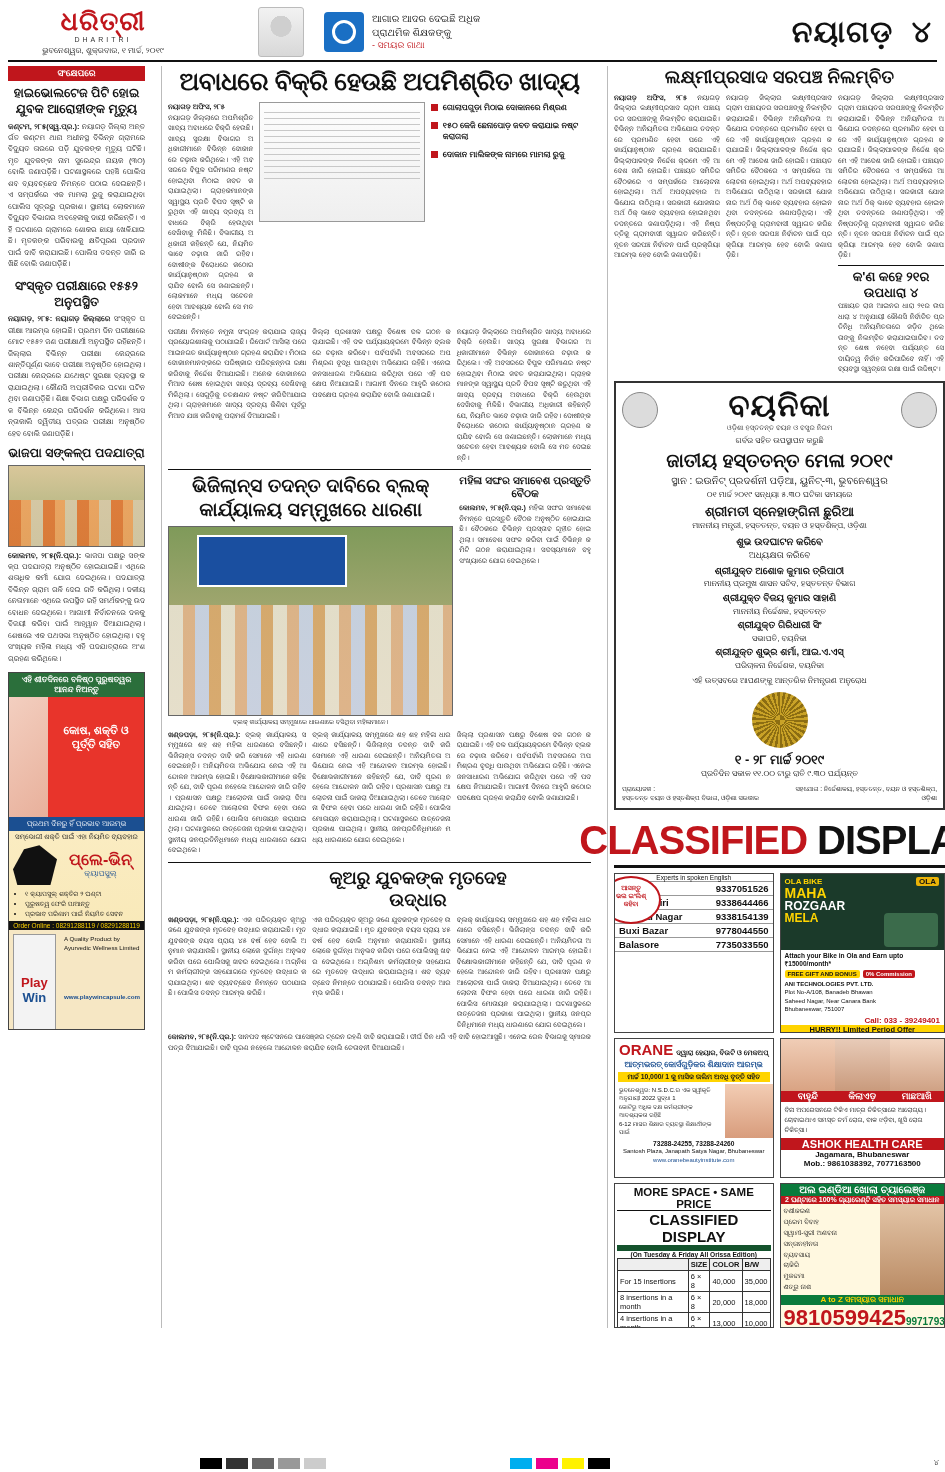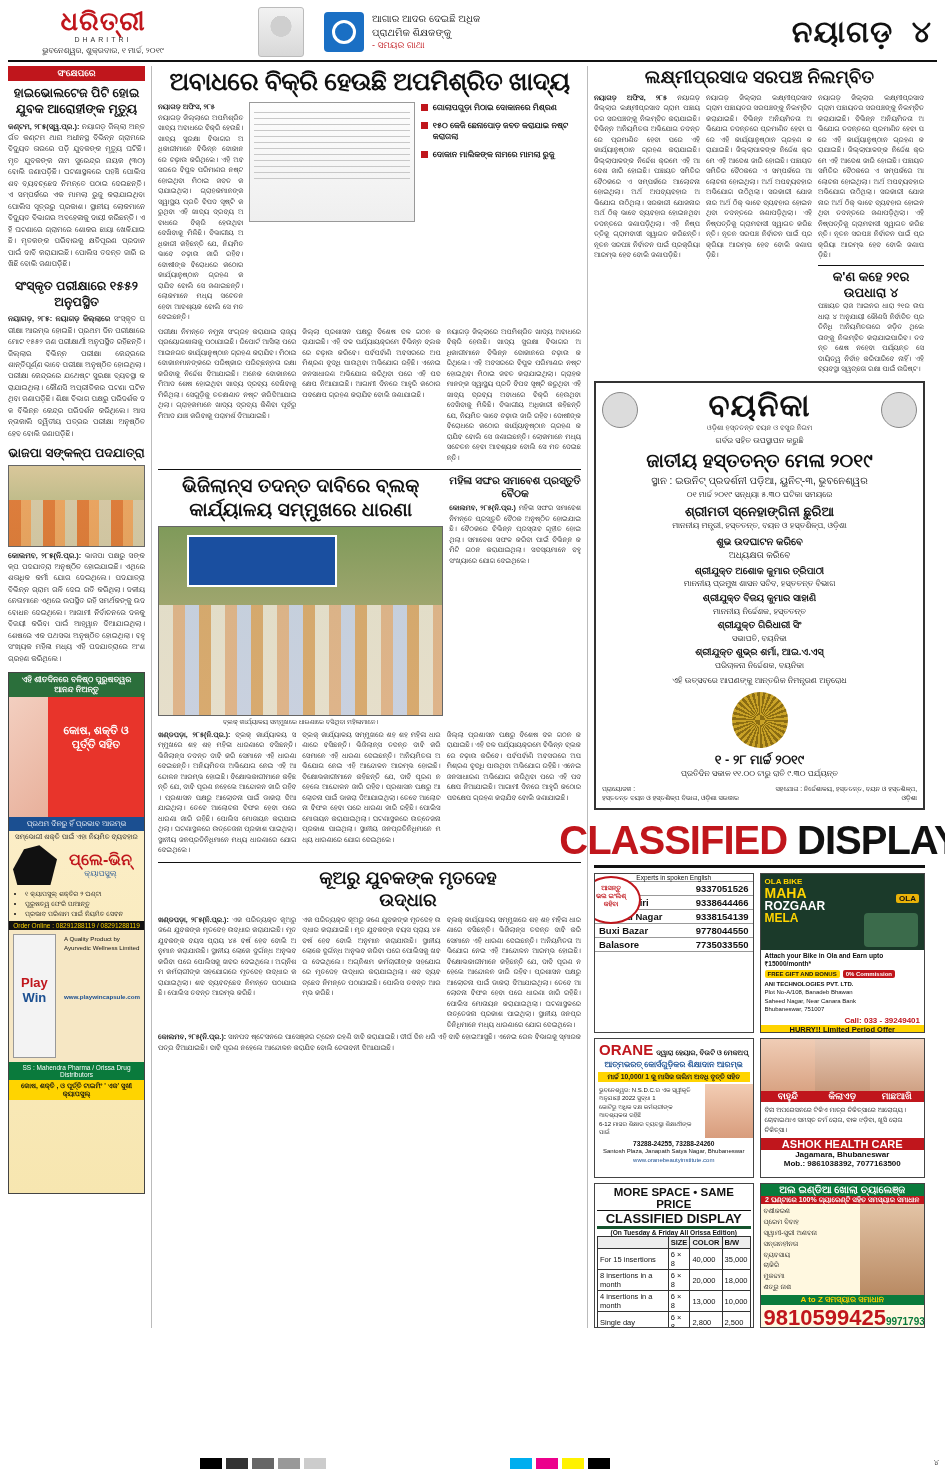--- a/index.html
+++ b/index.html
@@ -35,21 +35,21 @@
 
   
   .rule { border-top:1px solid #111; }
   .col-rule { border-left:1px solid #bbb; }
   .hl { font-weight:bold; line-height:1.25; color:#111; }
 
   
   .txt { font-size:7.4px; line-height:1.55; text-align:justify; color:#1a1a1a; word-break:break-all; }
   .txt.small { font-size:7px; line-height:1.5; }
 
-  .body-grid { display:flex; gap:6px; margin-top:4px; }
+  .body-grid { display:flex; gap:16px; margin-top:4px; }
 
   
   .colL { width:137px; }
   .badge { background:#c0161c; color:#fff; font-size:9px; font-weight:bold; text-align:center; padding:2px 0; }
   .subhead { font-size:12.5px; font-weight:bold; text-align:center; line-height:1.3; margin:4px 0 3px; }
 
   
   .colC { width:430px; }
   .bighead { font-size:25px; font-weight:bold; text-align:center; line-height:1.2; letter-spacing:-0.5px; }
   .cdoc { width:170px; height:120px; background:linear-gradient(#fdfdfd,#efefef); border:1px solid #999; padding:4px; }
@@ -135,21 +135,21 @@
 
       <div class="subhead" style="margin-top:6px">ଭାଜପା ସଙ୍କଳ୍ପ ପଦଯାତ୍ରା</div>
       <div class="photo" style="height:82px;background:linear-gradient(#d9c79a,#9fae77);">
         <div style="position:absolute;bottom:0;left:0;right:0;height:46px;background:repeating-linear-gradient(90deg,#e2722e 0 12px,#f0a05a 12px 22px,#d8c9a8 22px 34px);opacity:.85"></div>
       </div>
       <div class="txt" style="margin-top:3px">
         <b>କୋଲମବ, ୨୮୫(ନି.ପ୍ର.):</b>
         <span>ଭାଜପା ପକ୍ଷରୁ ସଙ୍କଳ୍ପ ପଦଯାତ୍ରା ଅନୁଷ୍ଠିତ ହୋଇଯାଇଛି। ଏଥିରେ ଶତାଧିକ କର୍ମୀ ଯୋଗ ଦେଇଥିଲେ। ପଦଯାତ୍ରା ବିଭିନ୍ନ ଗ୍ରାମ ଗଳି ଦେଇ ଗତି କରିଥିଲା। ଦଳୀୟ ନେତାମାନେ ଏଥିରେ ଉପସ୍ଥିତ ରହି ସମର୍ଥକଙ୍କୁ ଉଦବୋଧନ ଦେଇଥିଲେ। ଆଗାମୀ ନିର୍ବାଚନରେ ଦଳକୁ ବିଜୟୀ କରିବା ପାଇଁ ଆହ୍ୱାନ ଦିଆଯାଇଥିଲା। ଶେଷରେ ଏକ ପଥସଭା ଅନୁଷ୍ଠିତ ହୋଇଥିଲା। ବହୁ ସଂଖ୍ୟକ ମହିଳା ମଧ୍ୟ ଏହି ପଦଯାତ୍ରାରେ ଅଂଶଗ୍ରହଣ କରିଥିଲେ।</span>
       </div>
 
-      <div class="ad" style="margin-top:8px;height:522px;background:linear-gradient(#fdf1d0,#f7e6b0);">
+      <div class="ad" style="margin-top:8px;height:358px;background:linear-gradient(#fdf1d0,#f7e6b0);">
         <div style="background:#2b6f3b;color:#fff;font-size:8px;font-weight:bold;text-align:center;padding:2px">ଏହି ଶୀତଦିନରେ ବଳିଷ୍ଠ ପୁରୁଷତ୍ୱର ଆନନ୍ଦ ନିଅନ୍ତୁ</div>
         <div style="display:flex;height:120px">
           <div style="flex:1;background:linear-gradient(135deg,#f3cfc0,#e8b09b)"></div>
           <div style="width:96px;background:#e8342b;color:#fff;font-size:11px;font-weight:bold;text-align:center;padding-top:26px;line-height:1.3">
             <div>କୋଷ, ଶକ୍ତି ଓ</div>
             <div>ପୂର୍ତ୍ତି ସହିତ</div>
           </div>
         </div>
         <div style="background:#1b4f91;color:#fff;font-size:7.5px;padding:2px 4px;text-align:center">ପ୍ରଥମ ଦିନରୁ ହିଁ ପ୍ରଭାବ ଆରମ୍ଭ</div>
         <div style="font-size:7px;padding:2px 4px;text-align:center">ସମ୍ଭୋଗୀ ଶକ୍ତି ପାଇଁ ଏହା ନିୟମିତ ବ୍ୟବହାର</div>
@@ -354,21 +354,21 @@
               </div>
             <div class="veta-row">
                 <span>Balasore</span>
                 <span>7735033550</span>
               </div>
           </div>
         </div>
 
         <div class="ad" style="width:166px;height:160px;background:#fff">
           <div style="background:#1b3a2a;color:#fff;height:76px;position:relative;padding:3px 4px">
-            <div style="position:absolute;right:5px;top:20px;font-size:8px;font-weight:bold;background:#eab308;color:#111;padding:0 3px;border-radius:2px">OLA</div>
+            <div style="position:absolute;right:5px;top:3px;font-size:8px;font-weight:bold;background:#eab308;color:#111;padding:0 3px;border-radius:2px">OLA</div>
             <div style="font-size:8px;font-weight:bold;color:#ffd400">OLA BIKE</div>
             <div style="font-size:14px;font-weight:bold;color:#ffd400;line-height:1">MAHA</div>
             <div style="font-size:12px;font-weight:bold;color:#fff;line-height:1">ROZGAAR</div>
             <div style="font-size:12px;font-weight:bold;color:#ffd400;line-height:1">MELA</div>
             <div style="position:absolute;right:6px;bottom:3px;width:54px;height:34px;background:#3b6b4b;border-radius:4px"></div>
           </div>
           <div style="font-size:6.6px;padding:2px 4px;font-weight:bold">Attach your Bike in Ola and Earn upto ₹15000/month*</div>
           <div style="display:flex;gap:3px;padding:0 4px">
             <div style="background:#ffd400;font-size:6px;font-weight:bold;padding:1px 3px;border-radius:2px">FREE GIFT AND BONUS</div>
             <div style="background:#c0161c;color:#fff;font-size:6px;font-weight:bold;padding:1px 3px;border-radius:2px">0% Commission</div>
@@ -421,21 +421,21 @@
           <div style="background:#c0161c;color:#fff;font-size:11px;font-weight:bold;text-align:center">ASHOK HEALTH CARE</div>
           <div style="font-size:8px;font-weight:bold;text-align:center">Jagamara, Bhubaneswar</div>
           <div style="font-size:8px;font-weight:bold;text-align:center">Mob.: 9861038392, 7077163500</div>
         </div>
       </div>
 
       <div style="display:flex;gap:6px;margin-top:5px">
 
         <div class="ad" style="width:160px;height:145px;background:#fff;padding:2px">
           <div style="font-size:11.5px;font-weight:bold;text-align:center">MORE SPACE • SAME PRICE</div>
-          <div style="font-size:13px;font-weight:bold;text-align:center;border-top:1px solid #111;border-bottom:3px solid #14532d">CLASSIFIED DISPLAY</div>
+          <div style="font-size:15px;font-weight:bold;text-align:center;border-top:1px solid #111;border-bottom:6px solid #14532d">CLASSIFIED DISPLAY</div>
           <div style="font-size:6.6px;font-weight:bold;text-align:center">(On Tuesday &amp; Friday All Orissa Edition)</div>
           <table class="rate">
             <tbody>
                 <tr>
               <th></th>
               <th>SIZE</th>
               <th>COLOR</th>
               <th>B/W</th>
             </tr>
             <tr>

